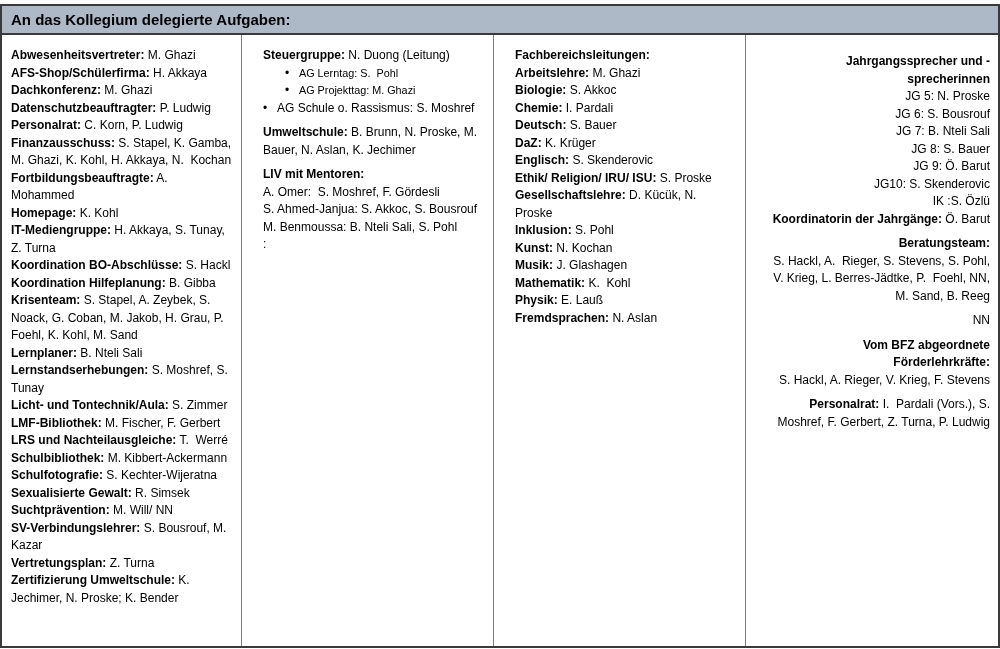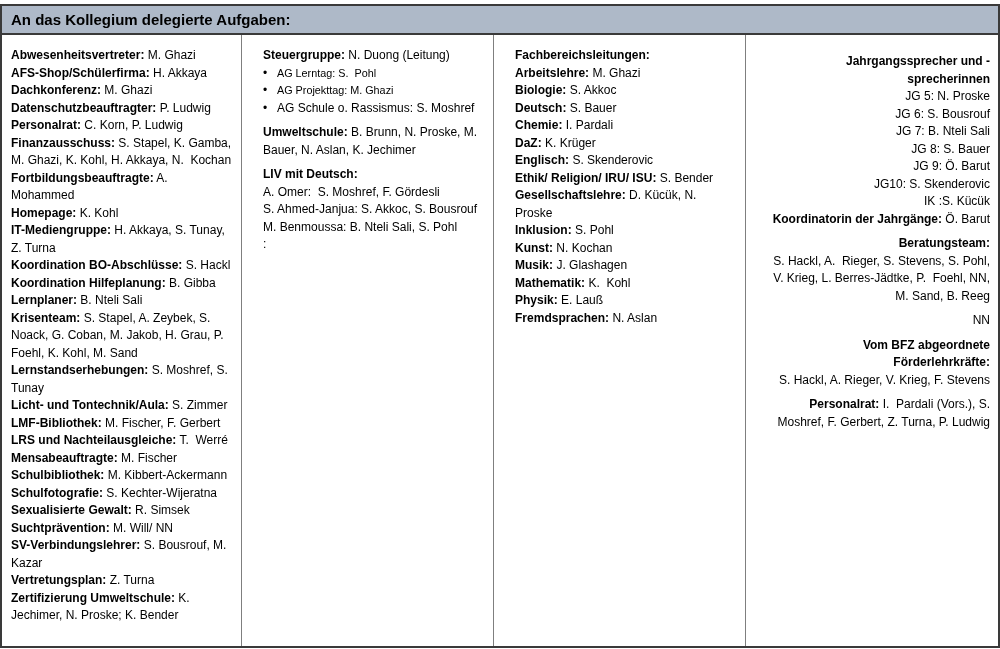--- a/index.html
+++ b/index.html
@@ -41,21 +41,21 @@
     line-height: 17.5px;
     white-space: pre-wrap;
   }
   .line .lbl { font-weight: bold; }
   .head { font-weight: bold; }
   .bullet { padding-left: 14px; position: relative; }
   .bullet .dot {
     display: inline-block; width: 14px; margin-left: -14px;
     font-size: 12px;
   }
-  .bullet-sm { font-size: 10.8px; }
+  .bullet-sm { font-size: 10.8px; margin-left: 22px; }
   .gap { height: 7px; }
 </style>
 </head>
 <body>
 
 <div class="sheet">
   <div class="table">
     <div class="title-row">
       <span>An das Kollegium delegierte Aufgaben:</span>
     </div>
@@ -65,75 +65,74 @@
           <p class="line"><span class="lbl">AFS-Shop/Schülerfirma:</span><span class="val"> H. Akkaya</span></p>
           <p class="line"><span class="lbl">Dachkonferenz:</span><span class="val"> M. Ghazi</span></p>
           <p class="line"><span class="lbl">Datenschutzbeauftragter:</span><span class="val"> P. Ludwig</span></p>
           <p class="line"><span class="lbl">Personalrat:</span><span class="val"> C. Korn, P. Ludwig</span></p>
           <p class="line"><span class="lbl">Finanzausschuss:</span><span class="val"> S. Stapel, K. Gamba, M. Ghazi, K. Kohl, H. Akkaya, N.  Kochan</span></p>
           <p class="line"><span class="lbl">Fortbildungsbeauftragte:</span><span class="val"> A. Mohammed</span></p>
           <p class="line"><span class="lbl">Homepage:</span><span class="val"> K. Kohl</span></p>
           <p class="line"><span class="lbl">IT-Mediengruppe:</span><span class="val"> H. Akkaya, S. Tunay, Z. Turna</span></p>
           <p class="line"><span class="lbl">Koordination BO-Abschlüsse:</span><span class="val"> S. Hackl</span></p>
           <p class="line"><span class="lbl">Koordination Hilfeplanung:</span><span class="val"> B. Gibba</span></p>
+          <p class="line"><span class="lbl">Krisenteam:</span><span class="val"> S. Stapel, A. Zeybek, S. Noack, G. Coban, M. Jakob, H. Grau, P. Foehl, K. Kohl, M. Sand</span></p>
           <p class="line"><span class="lbl">Lernplaner:</span><span class="val"> B. Nteli Sali</span></p>
-          <p class="line"><span class="lbl">Krisenteam:</span><span class="val"> S. Stapel, A. Zeybek, S. Noack, G. Coban, M. Jakob, H. Grau, P. Foehl, K. Kohl, M. Sand</span></p>
           <p class="line"><span class="lbl">Lernstandserhebungen:</span><span class="val"> S. Moshref, S. Tunay</span></p>
           <p class="line"><span class="lbl">Licht- und Tontechnik/Aula:</span><span class="val"> S. Zimmer</span></p>
           <p class="line"><span class="lbl">LMF-Bibliothek:</span><span class="val"> M. Fischer, F. Gerbert</span></p>
           <p class="line"><span class="lbl">LRS und Nachteilausgleiche:</span><span class="val"> T.  Werré</span></p>
-          <p class="line"><span class="lbl">Mensabeauftragte:</span><span class="val"> M. Fischer</span></p>
           <p class="line"><span class="lbl">Schulbibliothek:</span><span class="val"> M. Kibbert-Ackermann</span></p>
           <p class="line"><span class="lbl">Schulfotografie:</span><span class="val"> S. Kechter-Wijeratna</span></p>
           <p class="line"><span class="lbl">Sexualisierte Gewalt:</span><span class="val"> R. Simsek</span></p>
           <p class="line"><span class="lbl">Suchtprävention:</span><span class="val"> M. Will/ NN</span></p>
           <p class="line"><span class="lbl">SV-Verbindungslehrer:</span><span class="val"> S. Bousrouf, M. Kazar</span></p>
           <p class="line"><span class="lbl">Vertretungsplan:</span><span class="val"> Z. Turna</span></p>
           <p class="line"><span class="lbl">Zertifizierung Umweltschule:</span><span class="val"> K. Jechimer, N. Proske; K. Bender</span></p>
         </div>
         <div class="col col-2">
           <p class="line"><span class="lbl">Steuergruppe:</span><span class="val"> N. Duong (Leitung)</span></p>
           <p class="line bullet bullet-sm"><span class="dot">•</span><span>AG Lerntag: S.  Pohl</span></p>
           <p class="line bullet bullet-sm"><span class="dot">•</span><span>AG Projekttag: M. Ghazi</span></p>
           <p class="line bullet"><span class="dot">•</span><span>AG Schule o. Rassismus: S. Moshref</span></p>
           <div class="gap"></div>
           <p class="line"><span class="lbl">Umweltschule:</span><span class="val"> B. Brunn, N. Proske, M. Bauer, N. Aslan, K. Jechimer</span></p>
           <div class="gap"></div>
-          <p class="line head">LIV mit Deutsch:</p>
+          <p class="line head">LIV mit Mentoren:</p>
           <p class="line">A. Omer:  S. Moshref, F. Gördesli</p>
           <p class="line">S. Ahmed-Janjua: S. Akkoc, S. Bousrouf</p>
           <p class="line">M. Benmoussa: B. Nteli Sali, S. Pohl</p>
           <p class="line">:</p>
         </div>
         <div class="col col-3">
           <p class="line head">Fachbereichsleitungen:</p>
           <p class="line"><span class="lbl">Arbeitslehre:</span><span class="val"> M. Ghazi</span></p>
           <p class="line"><span class="lbl">Biologie:</span><span class="val"> S. Akkoc</span></p>
+          <p class="line"><span class="lbl">Chemie:</span><span class="val"> I. Pardali</span></p>
           <p class="line"><span class="lbl">Deutsch:</span><span class="val"> S. Bauer</span></p>
-          <p class="line"><span class="lbl">Chemie:</span><span class="val"> I. Pardali</span></p>
           <p class="line"><span class="lbl">DaZ:</span><span class="val"> K. Krüger</span></p>
           <p class="line"><span class="lbl">Englisch:</span><span class="val"> S. Skenderovic</span></p>
-          <p class="line"><span class="lbl">Ethik/ Religion/ IRU/ ISU:</span><span class="val"> S. Bender</span></p>
+          <p class="line"><span class="lbl">Ethik/ Religion/ IRU/ ISU:</span><span class="val"> S. Proske</span></p>
           <p class="line"><span class="lbl">Gesellschaftslehre:</span><span class="val"> D. Kücük, N. Proske</span></p>
           <p class="line"><span class="lbl">Inklusion:</span><span class="val"> S. Pohl</span></p>
           <p class="line"><span class="lbl">Kunst:</span><span class="val"> N. Kochan</span></p>
           <p class="line"><span class="lbl">Musik:</span><span class="val"> J. Glashagen</span></p>
           <p class="line"><span class="lbl">Mathematik:</span><span class="val"> K.  Kohl</span></p>
           <p class="line"><span class="lbl">Physik:</span><span class="val"> E. Lauß</span></p>
           <p class="line"><span class="lbl">Fremdsprachen:</span><span class="val"> N. Aslan</span></p>
         </div>
         <div class="col col-4">
           <p class="line head">Jahrgangssprecher und -sprecherinnen</p>
           <p class="line">JG 5: N. Proske</p>
           <p class="line">JG 6: S. Bousrouf</p>
           <p class="line">JG 7: B. Nteli Sali</p>
           <p class="line">JG 8: S. Bauer</p>
           <p class="line">JG 9: Ö. Barut</p>
           <p class="line">JG10: S. Skenderovic</p>
-          <p class="line">IK :S. Kücük</p>
+          <p class="line">IK :S. Özlü</p>
           <p class="line"><span class="lbl">Koordinatorin der Jahrgänge:</span><span class="val"> Ö. Barut</span></p>
           <div class="gap"></div>
           <p class="line head">Beratungsteam:</p>
           <p class="line">S. Hackl, A.  Rieger, S. Stevens, S. Pohl, V. Krieg, L. Berres-Jädtke, P.  Foehl, NN, M. Sand, B. Reeg</p>
           <div class="gap"></div>
           <p class="line">NN</p>
           <div class="gap"></div>
           <p class="line head">Vom BFZ abgeordnete Förderlehrkräfte:</p>
           <p class="line">S. Hackl, A. Rieger, V. Krieg, F. Stevens</p>
           <div class="gap"></div>

